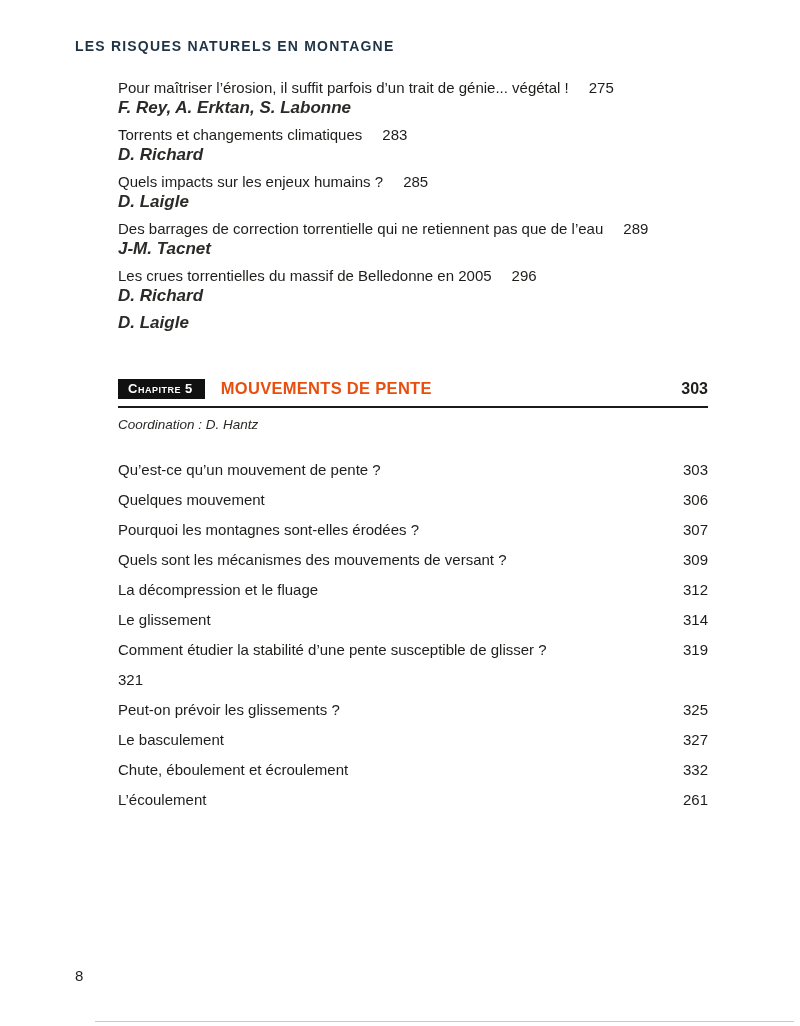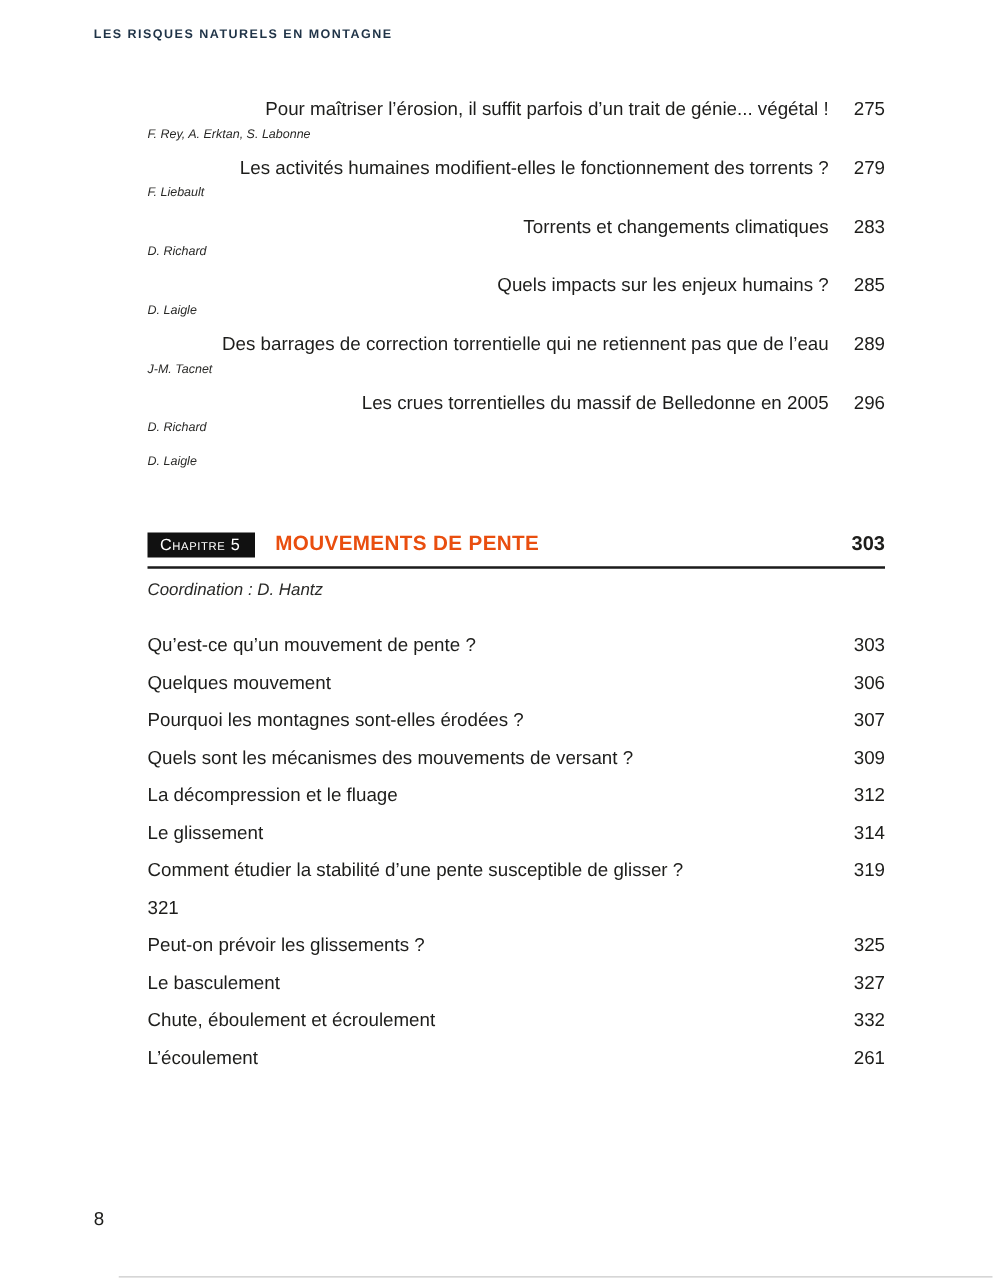--- a/index.html
+++ b/index.html
@@ -11,77 +11,79 @@
   *{margin:0;padding:0;box-sizing:border-box;}
   html,body{width:800px;height:1026px;}
   body{
     background:#ffffff;
     font-family:"Liberation Sans", sans-serif;
     color:var(--text);
     position:relative;
   }
   .running-title{
     position:absolute;
-    top:22px;
+    top:38px;
     left:75px;
-    font-size:10px;
+    font-size:14px;
     letter-spacing:1.2px;
     font-weight:bold;
     color:var(--running-title);
   }
   .content{
     position:absolute;
     top:78px;
     left:118px;
     right:92px;
   }
   
   .entry{
     margin-bottom:7px;
   }
   .entry-line{
     display:flex;
-    justify-content:flex-end;
+    justify-content:flex-start;
     align-items:baseline;
   }
   .entry-title{
     font-size:15px;
     line-height:20px;
     padding-right:20px;
   }
   .entry-page{
     font-size:15px;
     line-height:20px;
     white-space:nowrap;
   }
   .entry-authors{
     font-style:italic;
-    font-size:10px;
+    font-size:17px;
     line-height:20px;
     color:#2a2a28;
+    font-weight:bold;
   }
   
   .chapter-block{
     margin-top:46px;
   }
   .chapter-row{
     display:flex;
     align-items:baseline;
     border-bottom:2px solid #1b1b1b;
     padding-bottom:7px;
   }
   .chapter-badge{
     background:var(--badge-bg);
     color:#ffffff;
     font-variant:small-caps;
     font-size:13px;
     line-height:13px;
     padding:3px 12px 4px 10px;
     letter-spacing:0.5px;
     align-self:center;
+    font-weight:bold;
   }
   .chapter-title{
     color:var(--accent);
     font-weight:bold;
     font-size:16.5px;
     letter-spacing:0.3px;
     margin-left:16px;
     flex:1;
   }
   .chapter-page{
@@ -131,27 +133,20 @@
 <div class="content">
 
   <div class="entry">
     <div class="entry-line">
       <span class="entry-title">Pour maîtriser l’érosion, il suffit parfois d’un trait de génie... végétal !</span>
       <span class="entry-page">275</span>
     </div>
     <div class="entry-authors">F. Rey, A. Erktan, S. Labonne</div>
   </div>
 
-  <div class="entry">
-    <div class="entry-line">
-      <span class="entry-title">Les activités humaines modifient-elles le fonctionnement des torrents ?</span>
-      <span class="entry-page">279</span>
-    </div>
-    <div class="entry-authors">F. Liebault</div>
-  </div>
 
   <div class="entry">
     <div class="entry-line">
       <span class="entry-title">Torrents et changements climatiques</span>
       <span class="entry-page">283</span>
     </div>
     <div class="entry-authors">D. Richard</div>
   </div>
 
   <div class="entry">

